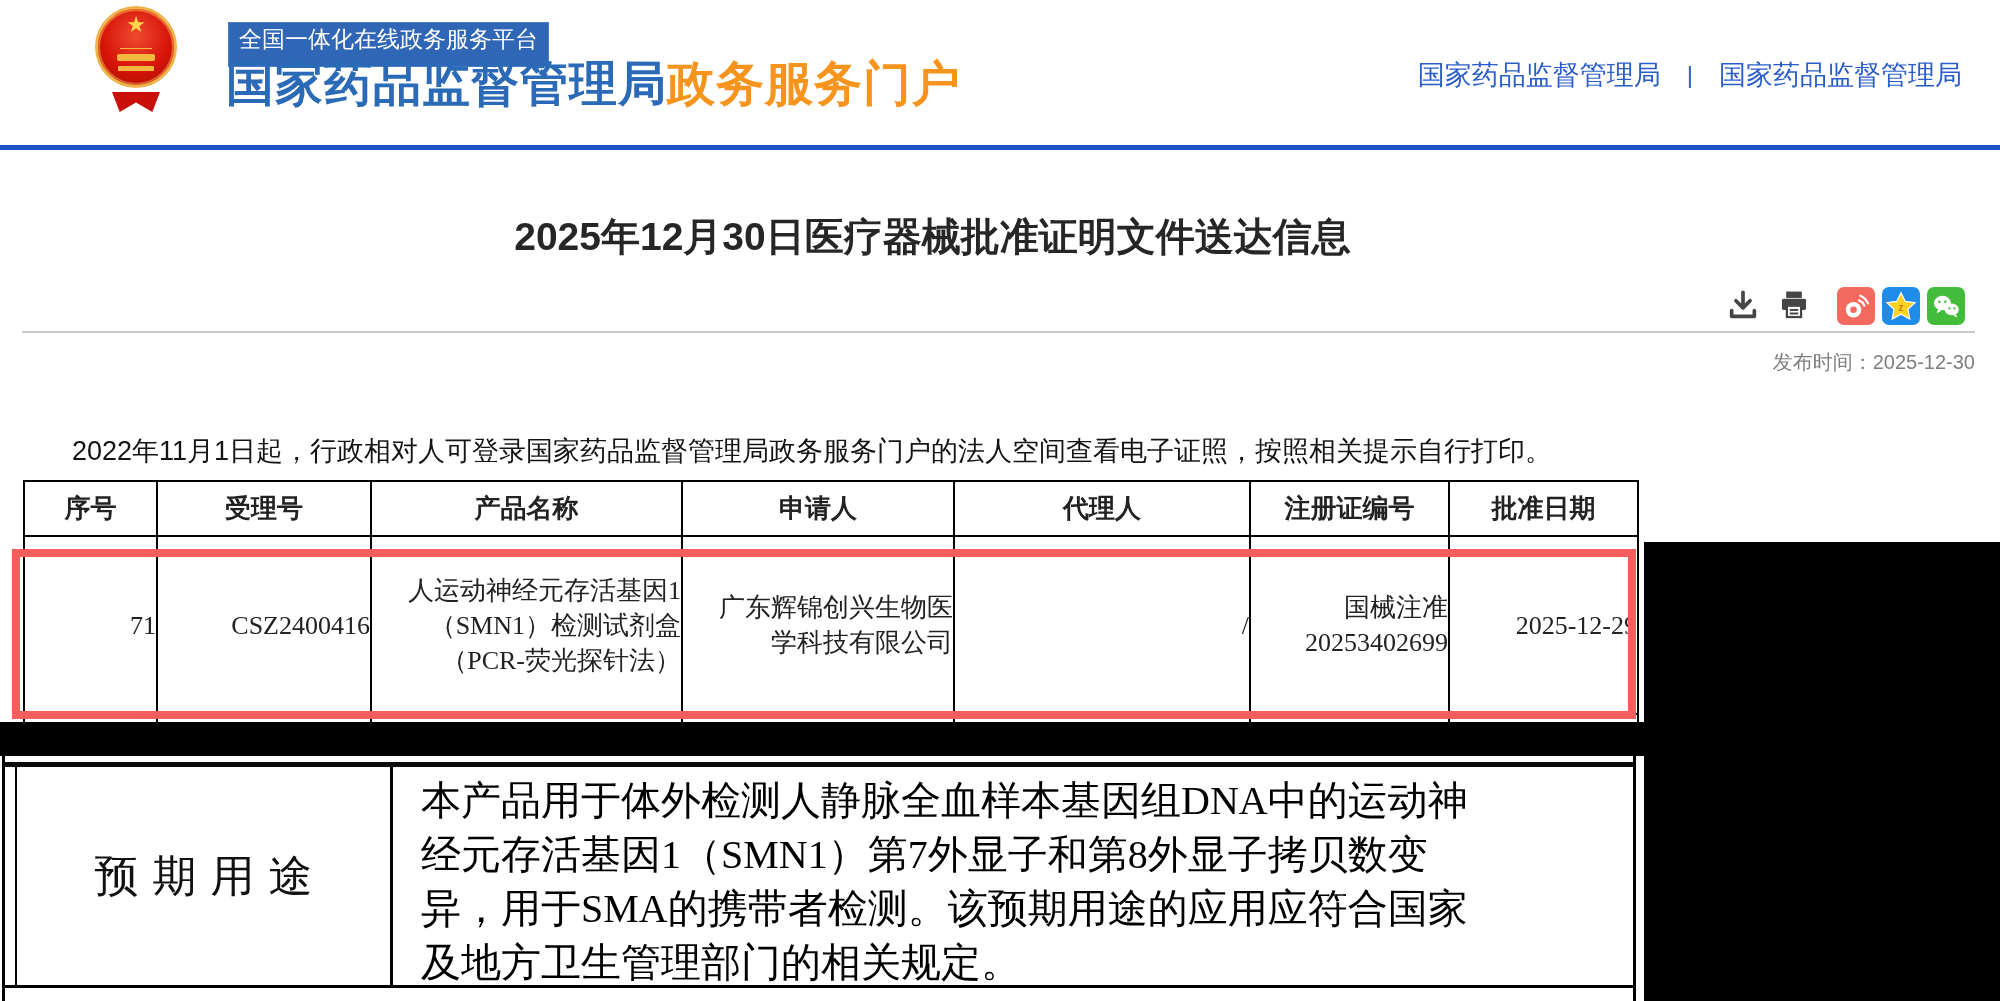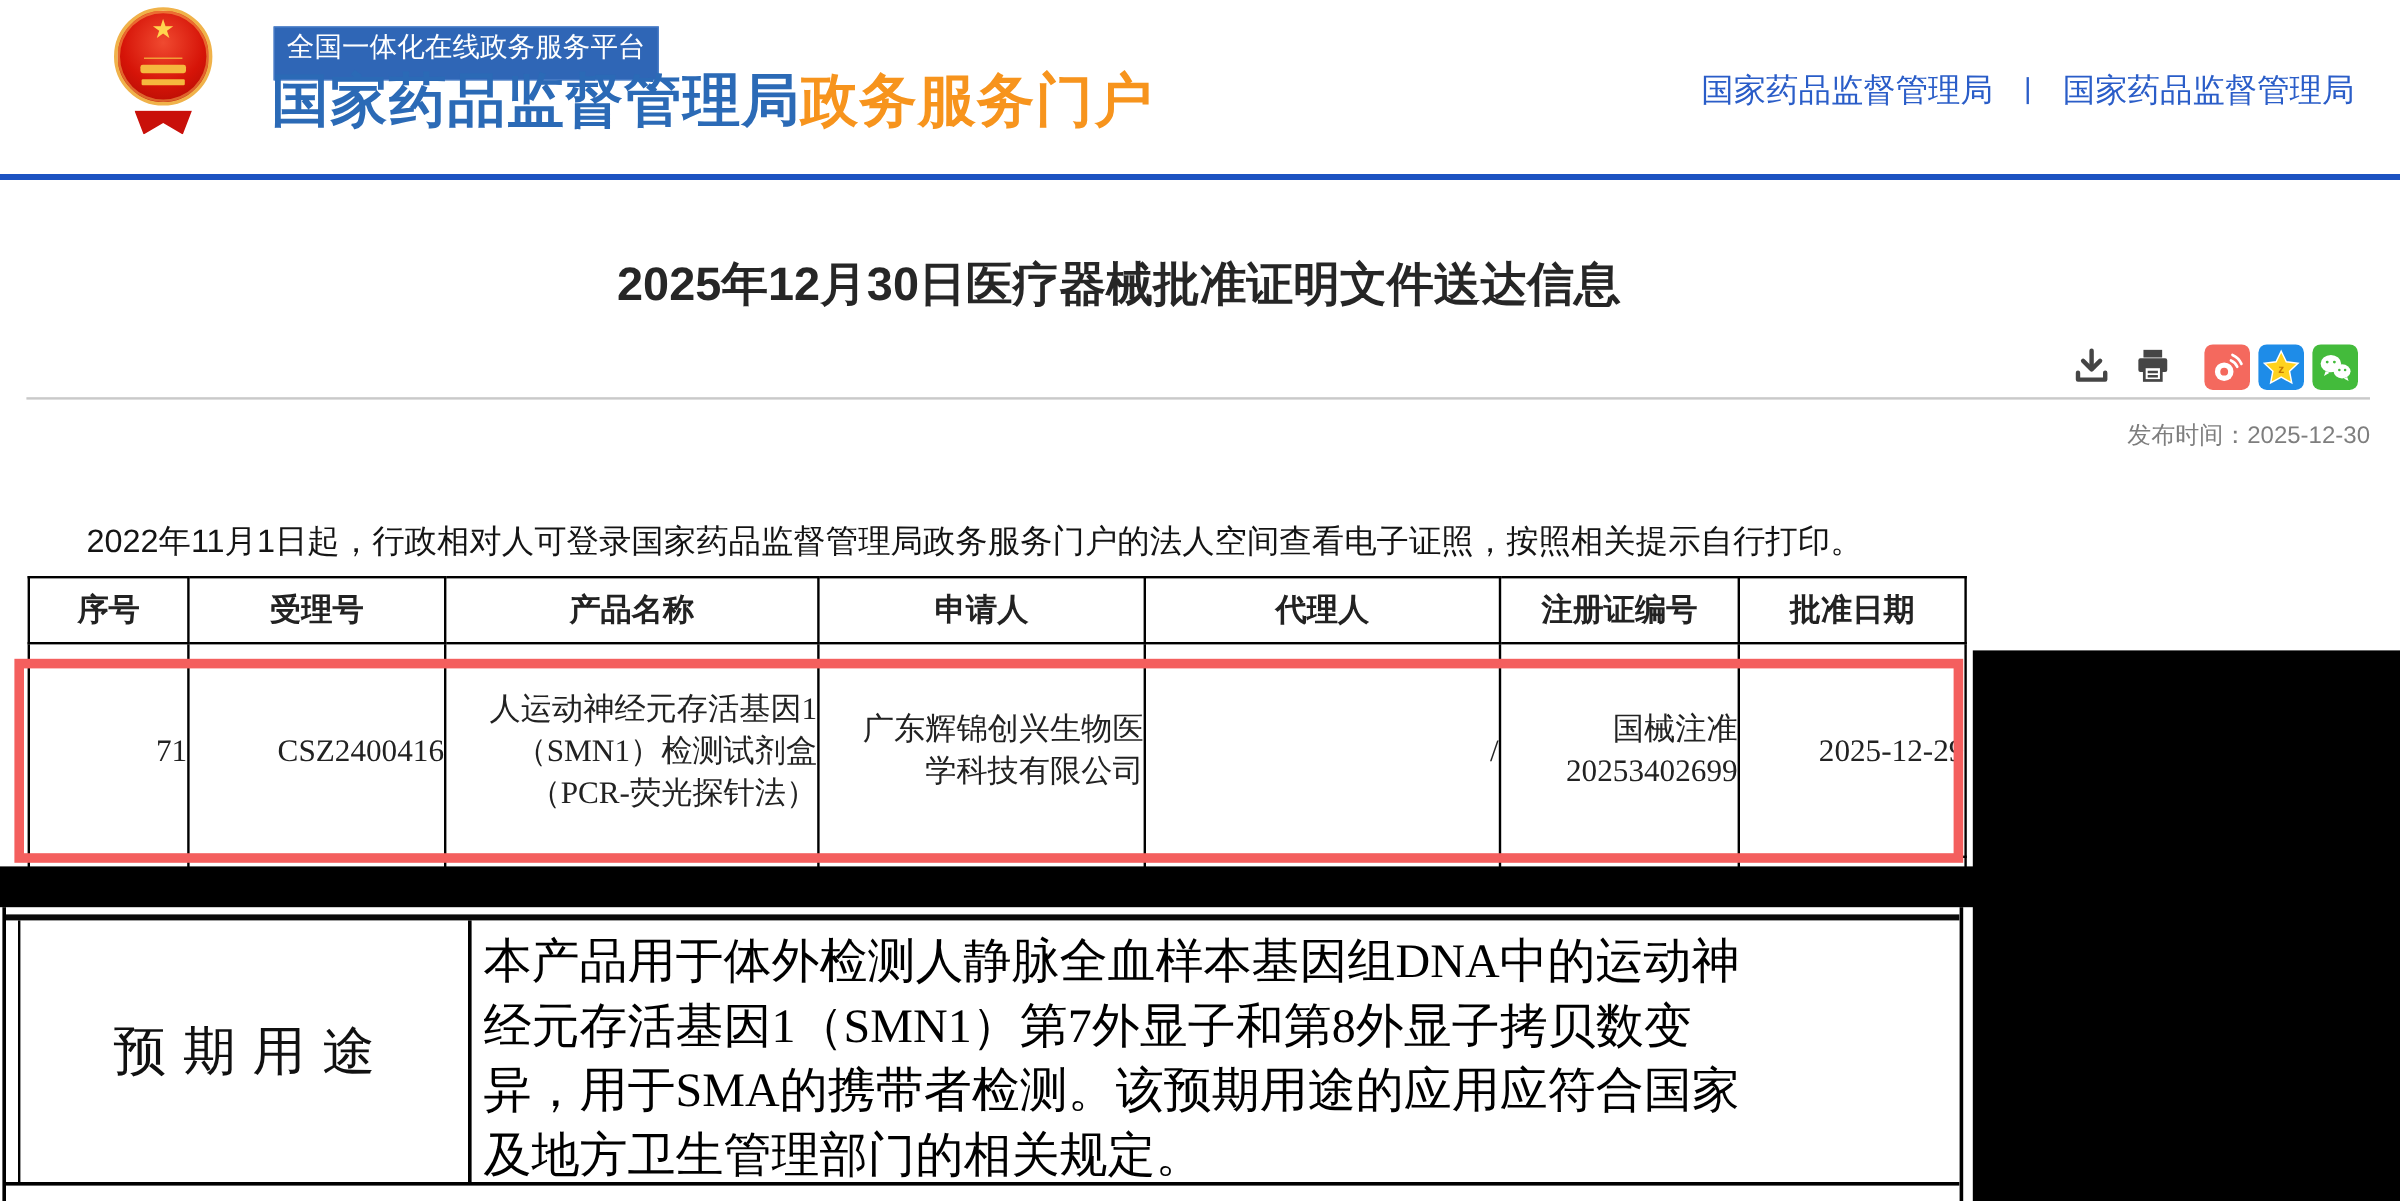--- a/index.html
+++ b/index.html
@@ -65,21 +65,21 @@
 
   
   .scan { position:absolute; left:2px; top:756px; width:1634px; height:245px; background:#fff;
     border-left:3px solid #000; border-right:3px solid #000; z-index:4; overflow:hidden;
     font-family:"Liberation Serif","DejaVu Serif",serif; color:#000; }
   .scan .sliver { height:11px; border-bottom:5px solid #0a0a0a; }
   .scan .main { display:flex; height:221px; border-bottom:3px solid #000; }
   .scan .col-edge { width:12px; border-right:2px solid #000; }
   .scan .label-cell { width:376px; border-right:3px solid #000; display:flex; align-items:center;
     justify-content:center; font-size:44px; letter-spacing:14px; text-indent:14px; color:#111; }
-  .scan .content-cell { flex:1; font-size:40px; line-height:54px; padding:7px 4px 0 10px;
+  .scan .content-cell { flex:1; font-size:40px; line-height:54px; padding:7px 4px 0 28px;
     white-space:pre-line; }
 </style>
 </head>
 <body>
 
 <div class="page">
 
   <header>
     <div class="emblem">
       <div class="ribbon"></div>

